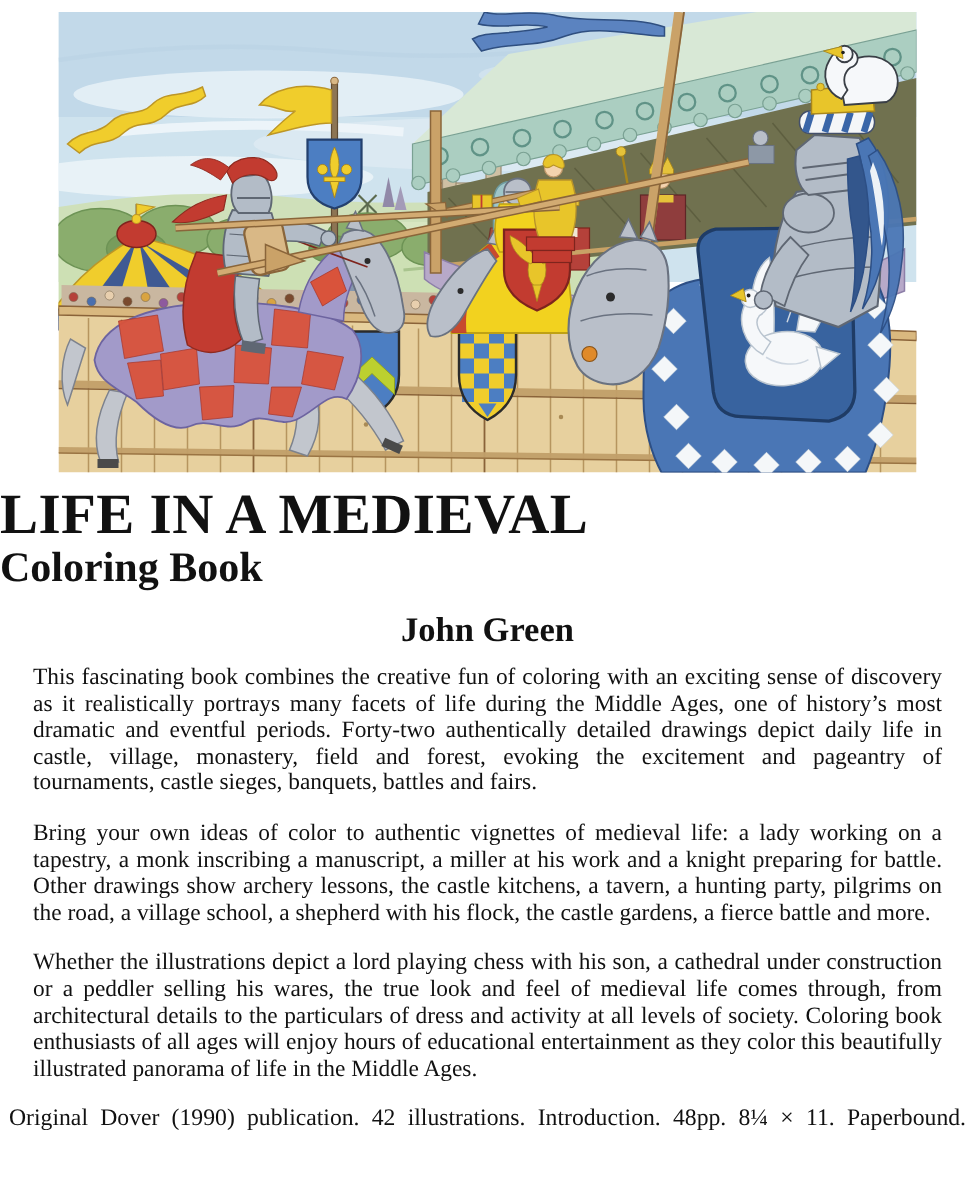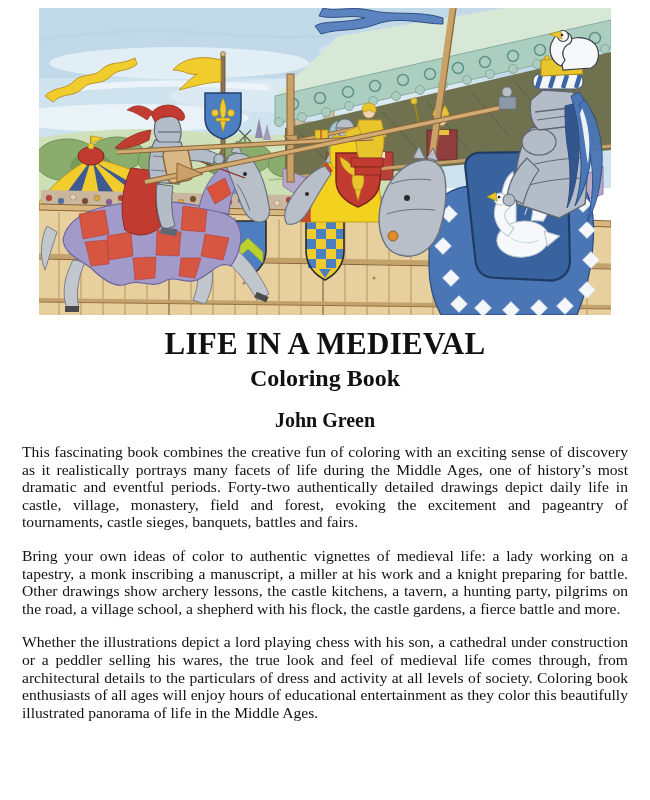--- a/index.html
+++ b/index.html
@@ -1,24 +1,24 @@
 <!DOCTYPE html>
 <html><head>
 <meta charset="utf-8">
 <style>
   html,body{margin:0;padding:0;background:#ffffff;}
   body{width:650px;height:800px;overflow:hidden;font-family:"Liberation Serif","DejaVu Serif",serif;color:#111;}
   .page{width:650px;height:800px;position:relative;}
   .cover{margin:8px auto 0;width:572px;height:307px;display:block;}
   .cover svg{display:block;}
   .title-block{margin-top:10px;}
-  h1.book-title{margin:0;text-align:center;font-size:31px;line-height:37px;font-weight:bold;letter-spacing:0.3px;}
+  h1.book-title{margin:0;text-align:left;font-size:38px;line-height:37px;font-weight:bold;letter-spacing:0.3px;}
   h1.book-title span{display:block;}
-  .subtitle{text-align:center;font-size:24px;line-height:31px;font-weight:bold;margin-top:1px;}
-  .author{text-align:center;font-size:20px;line-height:26px;font-weight:bold;margin-top:13px;}
+  .subtitle{text-align:left;font-size:28px;line-height:31px;font-weight:bold;margin-top:1px;}
+  .author{text-align:center;font-size:23px;line-height:26px;font-weight:bold;margin-top:13px;}
   .body-text{padding:0 6px;}
   p.desc{font-size:15.6px;line-height:17.6px;text-align:justify;margin:16px;}
   p.desc.first{margin-top:10px;}
   p.desc + p.desc{margin-top:14px;}
   p.pub{font-size:15.8px;line-height:18px;margin:15px 0 0;text-align:justify;text-align-last:justify;}
 </style>
 </head>
 <body>
 
 <div class="page">
@@ -432,15 +432,16 @@
       <span>LIFE IN A MEDIEVAL</span>
     </h1>
     <div class="subtitle">Coloring Book</div>
     <div class="author">John Green</div>
   </header>
 
   <section class="body-text">
     <p class="desc first">This fascinating book combines the creative fun of coloring with an exciting sense of discovery as it realistically portrays many facets of life during the Middle Ages, one of history’s most dramatic and eventful periods. Forty-two authentically detailed drawings depict daily life in castle, village, monastery, field and forest, evoking the excitement and pageantry of tournaments, castle sieges, banquets, battles and fairs.</p>
     <p class="desc">Bring your own ideas of color to authentic vignettes of medieval life: a lady working on a tapestry, a monk inscribing a manuscript, a miller at his work and a knight preparing for battle. Other drawings show archery lessons, the castle kitchens, a tavern, a hunting party, pilgrims on the road, a village school, a shepherd with his flock, the castle gardens, a fierce battle and more.</p>
     <p class="desc">Whether the illustrations depict a lord playing chess with his son, a cathedral under construction or a peddler selling his wares, the true look and feel of medieval life comes through, from architectural details to the particulars of dress and activity at all levels of society. Coloring book enthusiasts of all ages will enjoy hours of educational entertainment as they color this beautifully illustrated panorama of life in the Middle Ages.</p>
+    <p class="pub">Original Dover (1990) publication. 42 illustrations. Introduction. 48pp. 8¼ × 11. Paperbound.</p>
   </section>
 
 </div>
 
 </body></html>

